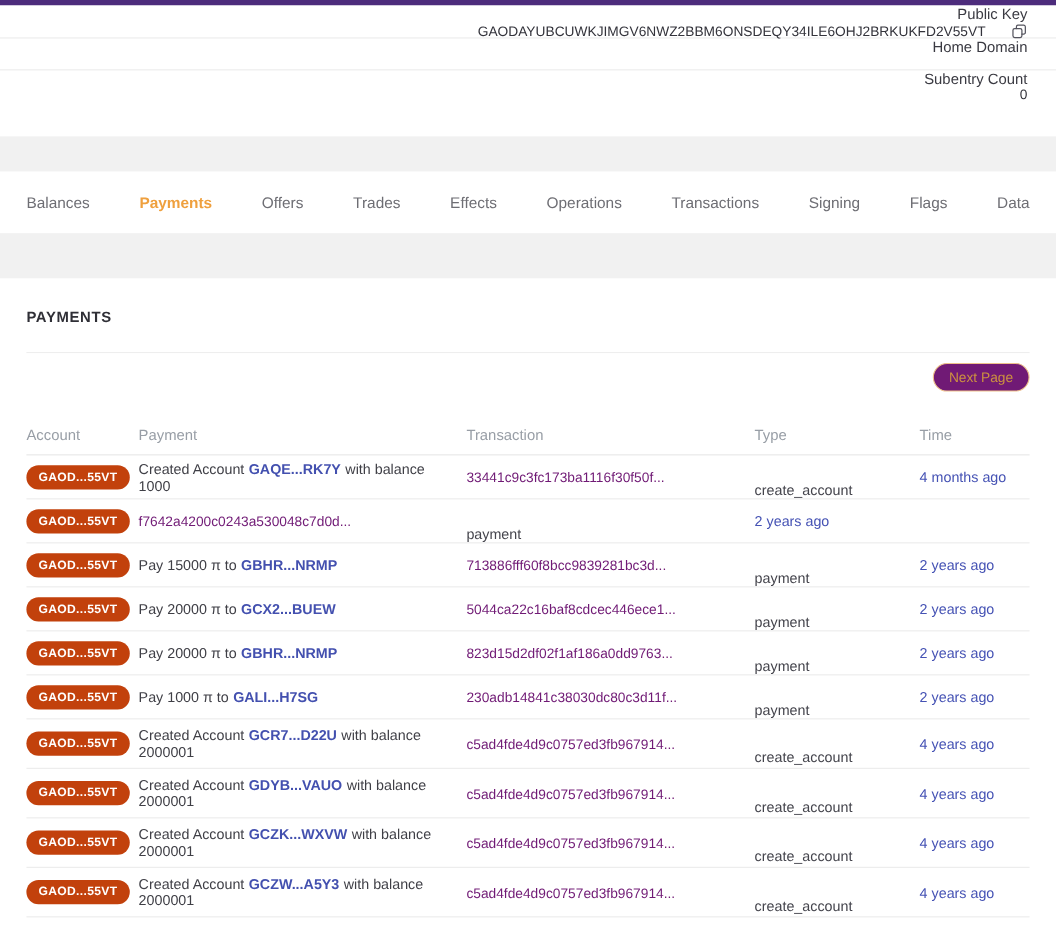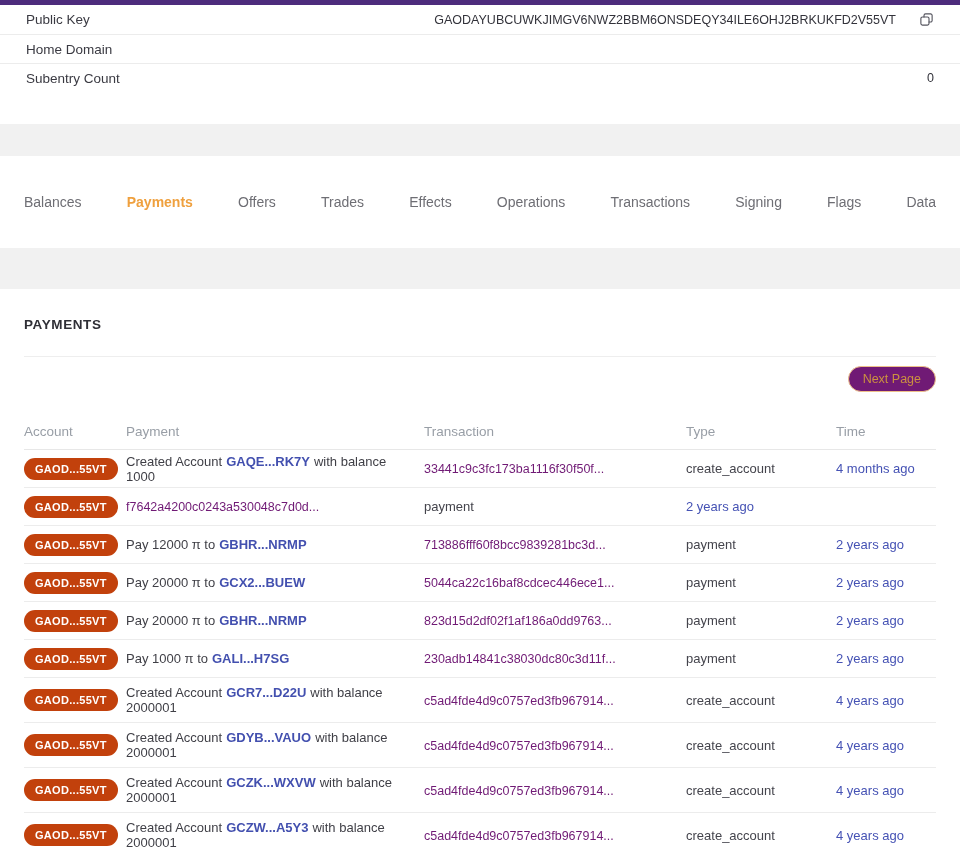--- a/index.html
+++ b/index.html
@@ -3,33 +3,33 @@
 <meta charset="utf-8">
 <style>
   * { box-sizing: border-box; margin: 0; padding: 0; }
   html, body { width: 960px; height: 851px; overflow: hidden; background: #fff;
     font-family: "Liberation Sans", "DejaVu Sans", sans-serif; }
 
   .topbar { height: 5px; background: #4d2c7c; }
 
   
   .summary { background: #fff; padding-bottom: 32px; }
-  .srow { display: flex; align-items: center; justify-content: space-between;
-    padding: 0 26px; height: 29px; }
+  .srow { display: flex; align-items: flex-end; justify-content: space-between;
+    padding: 0 26px; height: 29px; flex-direction: column; }
   .srow + .srow { border-top: 1px solid #ececec; }
   .srow .lbl { font-size: 13.5px; color: #3a3a42; }
   .srow .val { font-size: 12.5px; color: #33333b; display: flex; align-items: center; gap: 23px; }
   .copy-btn { display: inline-flex; cursor: pointer; background: none; border: none; padding: 0; }
 
   
   .band1 { height: 32px; background: #f1f1f1; }
   .band2 { height: 41px; background: #f1f1f1; }
 
   
-  .tabbar { height: 92px; background: #fff; display: flex; align-items: center;
+  .tabbar { height: 56px; background: #fff; display: flex; align-items: center;
     justify-content: space-between; padding: 0 24px; }
   .tab { font-size: 14px; color: #6e6e74; text-decoration: none; cursor: pointer; }
   .tab.active { color: #efa03e; font-weight: 700; }
 
   
   .content { padding: 0 24px; background: #fff; }
   .section-title { margin-top: 28px; font-size: 13.5px; font-weight: 700;
     letter-spacing: 0.6px; color: #2f2f36; }
   .title-divider { margin-top: 24px; border-bottom: 1px solid #eeeeee; }
   .btnrow { margin-top: 9px; display: flex; justify-content: flex-end; }
@@ -44,21 +44,21 @@
   .thead span { font-size: 13.5px; color: #989ea6; }
   .trow { display: grid; grid-template-columns: 102px 298px 262px 150px auto;
     align-items: center; border-bottom: 1px solid #ececec; min-height: 38px; }
   .trow.tall { min-height: 45px; }
   .cell { font-size: 13px; color: #3f3f46; padding-right: 14px; }
   .badge { display: inline-block; background: #c2410c; color: #fff; font-size: 11px;
     font-weight: 700; letter-spacing: 0.3px; padding: 5px 11px; border-radius: 13px;
     cursor: pointer; }
   .plink { color: #4350af; font-weight: 600; margin: 0 4px; cursor: pointer; text-decoration: none; }
   .txlink { color: #701a75; font-size: 12.5px; cursor: pointer; text-decoration: none; }
-  .c-type { color: #44444c; }
+  .c-type { color: #44444c; margin-top: 24px; }
   .timelink { color: #4552b4; cursor: pointer; text-decoration: none; }
 </style>
 </head>
 <body>
 
 <div class="topbar"></div>
 
 <div class="summary">
   <div class="srow">
     <span class="lbl">Public Key</span>
@@ -125,21 +125,21 @@
 
   <div class="trow">
     <div class="cell"><span class="badge">GAOD...55VT</span></div>
     <div class="cell"><a class="txlink">f7642a4200c0243a530048c7d0d...</a></div>
     <div class="cell c-type">payment</div>
     <div class="cell"><a class="timelink">2 years ago</a></div>
   </div>
 
   <div class="trow">
     <div class="cell"><span class="badge">GAOD...55VT</span></div>
-    <div class="cell"><span>Pay 12000 π to</span><a class="plink">GBHR...NRMP</a><span></span></div>
+    <div class="cell"><span>Pay 15000 π to</span><a class="plink">GBHR...NRMP</a><span></span></div>
     <div class="cell"><a class="txlink">713886fff60f8bcc9839281bc3d...</a></div>
     <div class="cell c-type">payment</div>
     <div class="cell"><a class="timelink">2 years ago</a></div>
   </div>
 
   <div class="trow">
     <div class="cell"><span class="badge">GAOD...55VT</span></div>
     <div class="cell"><span>Pay 20000 π to</span><a class="plink">GCX2...BUEW</a><span></span></div>
     <div class="cell"><a class="txlink">5044ca22c16baf8cdcec446ece1...</a></div>
     <div class="cell c-type">payment</div>

